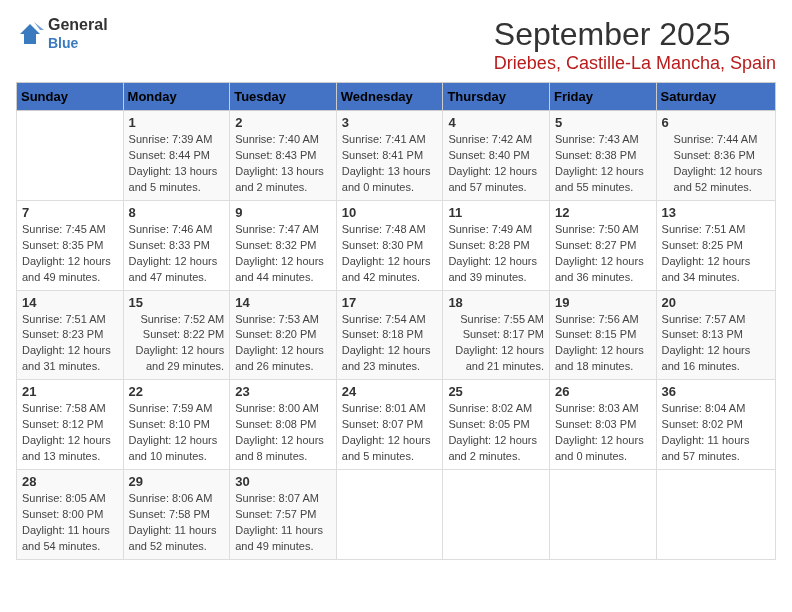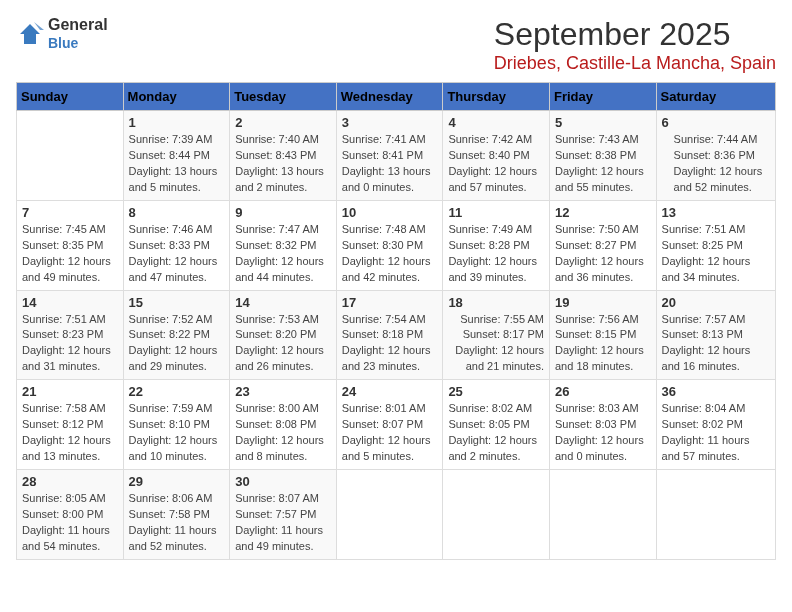--- a/index.html
+++ b/index.html
@@ -199,21 +199,21 @@
       <tr>
         <td>
           <span class="day-number">14</span>
           <div class="day-info" style="white-space: pre-line;">Sunrise: 7:51 AM
 Sunset: 8:23 PM
 Daylight: 12 hours
 and 31 minutes.</div>
         </td>
         <td>
           <span class="day-number">15</span>
-          <div class="day-info" style="white-space: pre-line;">Sunrise: 7:52 AM
+          <div class="day-info" style="white-space: pre-line; text-align: right;">Sunrise: 7:52 AM
 Sunset: 8:22 PM
 Daylight: 12 hours
 and 29 minutes.</div>
         </td>
         <td>
           <span class="day-number">14</span>
           <div class="day-info" style="white-space: pre-line;">Sunrise: 7:53 AM
 Sunset: 8:20 PM
 Daylight: 12 hours
 and 26 minutes.</div>

